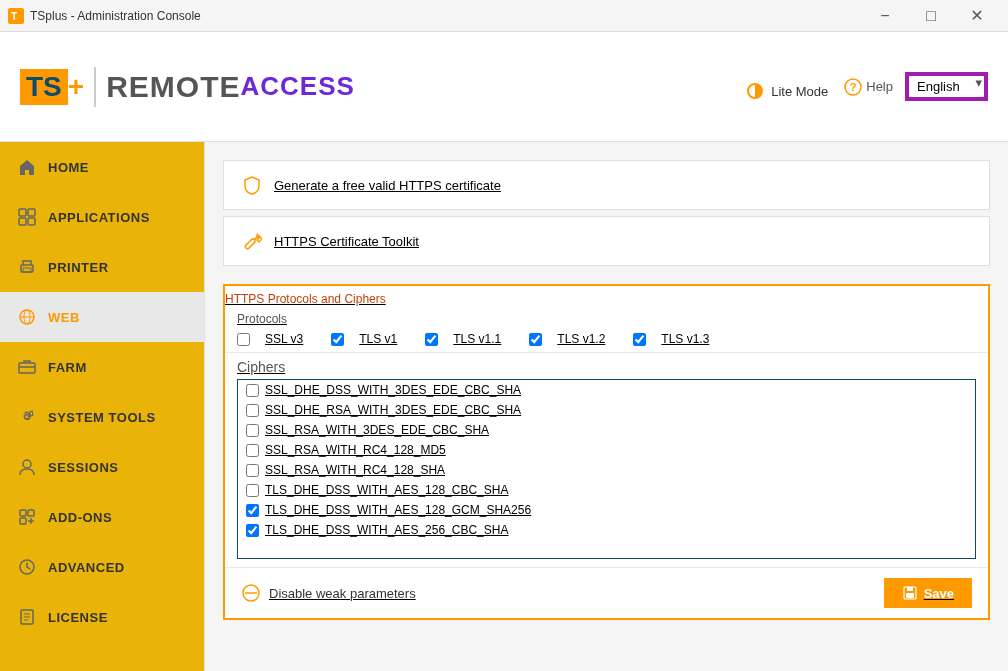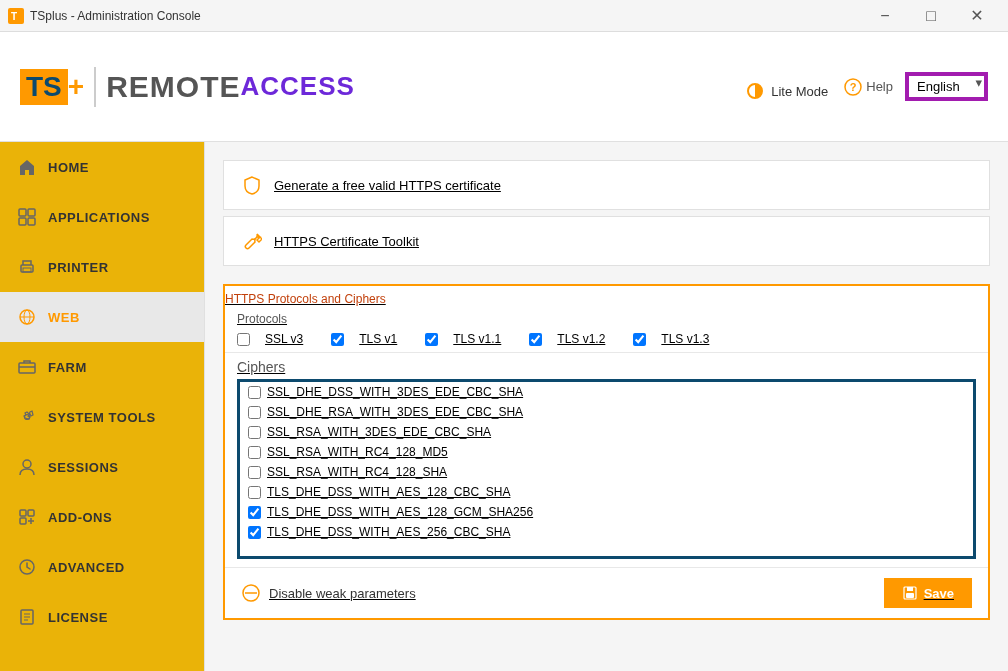--- a/index.html
+++ b/index.html
@@ -113,21 +113,21 @@
     .protocols-label { font-size: 12px; color: #555; margin-bottom: 6px; font-weight: 400; }
     .protocols-row { display: flex; align-items: center; gap: 28px; flex-wrap: wrap; }
     .proto-item { display: flex; align-items: center; gap: 15px; font-size: 12px; }
     .proto-item input[type="checkbox"] { margin: 0; }
 
     .divider-line { border: none; border-top: 1px solid #e8e8e8; margin: 0 0 0 0; }
 
     .ciphers-section { padding: 6px 12px 0 12px; }
     .ciphers-label { font-size: 14px; color: #555; margin-bottom: 4px; }
     .ciphers-list {
-      border: 3px solid #0c4a6e;
+      border: 1px solid #0c4a6e;
       height: 180px;
       overflow-y: scroll;
       background: white;
       position: relative;
     }
     .cipher-item {
       display: flex; align-items: center; gap: 6px;
       padding: 3px 8px;
       font-size: 12px;
     }

